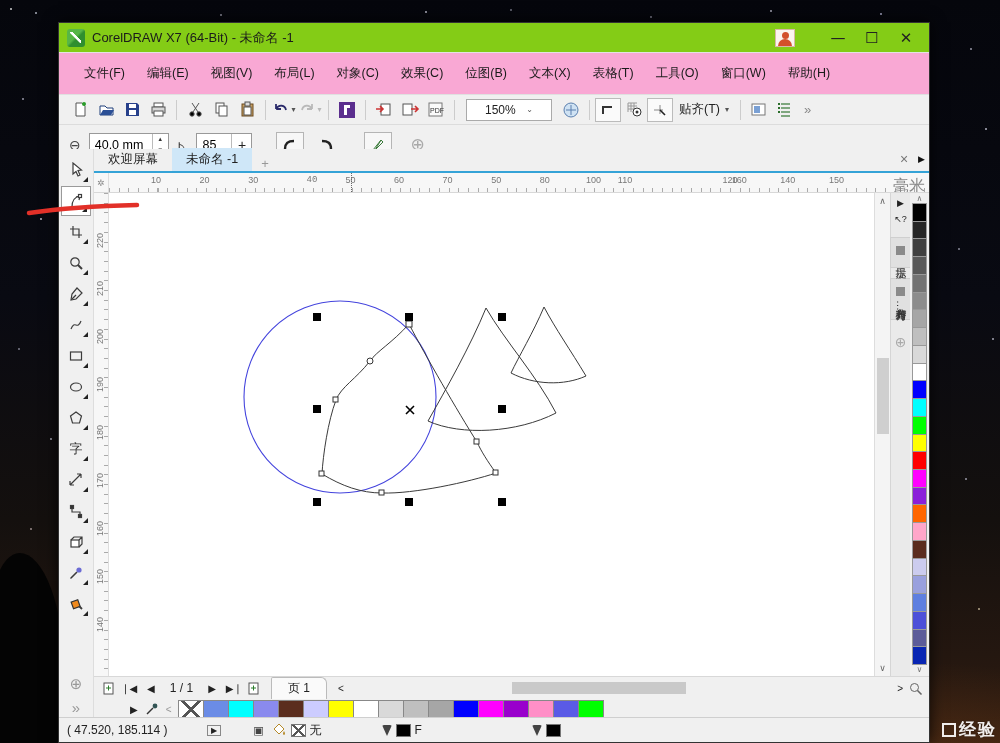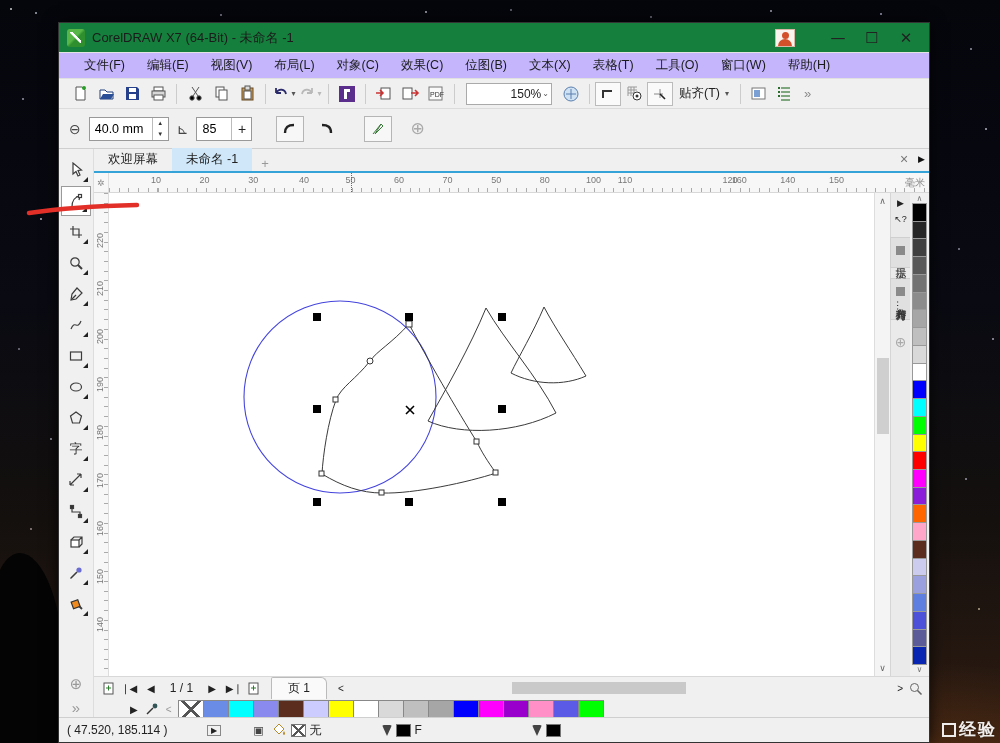--- a/index.html
+++ b/index.html
@@ -22,43 +22,43 @@
     border-radius:45% 60% 30% 20%; box-shadow:18px 60px 30px rgba(0,0,0,.9); }
   #watermark { position:absolute; right:3px; bottom:2px; color:#fff; opacity:.92; text-align:right;
     font-weight:bold; font-size:17px; letter-spacing:2px; text-shadow:0 0 2px rgba(0,0,0,.4); }
   #watermark .wm-box { display:inline-block; width:14px; height:14px; border:2px solid #fff; margin-right:3px; vertical-align:-2px; }
   #cloud { position:absolute; left:828px; top:692px; width:70px; height:18px; border-radius:50%;
     background:rgba(255,255,255,.22); box-shadow:-18px 6px 0 -4px rgba(255,255,255,.18); }
 
   
   #win { position:absolute; left:58px; top:22px; width:872px; height:721px; background:#f0f0f0;
     border:1px solid #333; box-shadow:0 0 14px rgba(0,0,0,.8); }
-  .titlebar { height:30px; background:#15803d; display:flex; align-items:center; padding:10px 6px; border-bottom:1px solid #e3e3e3; }
+  .titlebar { height:30px; background:#84cc16; display:flex; align-items:center; padding:10px 6px; border-bottom:1px solid #e3e3e3; }
   .app-logo { width:18px; height:18px; border-radius:3px; margin:0 7px 0 2px;
     background:linear-gradient(135deg,#57b647 45%,#2f8f2f 55%); position:relative; }
   .app-logo:before { content:""; position:absolute; left:3px; top:3px; width:11px; height:11px;
     background:linear-gradient(45deg,transparent 45%,#fff 46%,#fff 60%,transparent 61%); }
   .title-text { font-size:13px; color:#1b1b1b; flex:1; }
   .member-icon { width:20px; height:18px; border:1px solid #d9b7a6; background:#faf4ee; margin-right:26px;
     position:relative; }
   .member-icon:before { content:""; position:absolute; left:6px; top:2px; width:7px; height:7px; border-radius:50%; background:#d3502a; }
   .member-icon:after { content:""; position:absolute; left:2px; top:9px; width:14px; height:7px; border-radius:7px 7px 0 0; background:#d3502a; }
   .win-btn { width:34px; height:24px; display:flex; align-items:center; justify-content:center;
     font-size:15px; color:#222; font-family:"DejaVu Sans",sans-serif; cursor:default; }
-  .menubar { height:26px; background:#c4b5fd; display:flex; align-items:center; padding-left:14px; border-bottom:1px solid #e0e0e0; }
+  .menubar { height:42px; background:#f9a8d4; display:flex; align-items:center; padding-left:14px; border-bottom:1px solid #e0e0e0; }
   .menu-item { padding:4px 11px; font-size:12.5px; color:#1b1b1b; }
 
   
   .toolbar { height:30px; background:#f0f0f0; display:flex; align-items:center; padding:0 8px; border-bottom:1px solid #dcdcdc; }
   .tb-btn { width:26px; height:24px; display:flex; align-items:center; justify-content:center; }
   .tb-sep { width:1px; height:20px; background:#ccc; margin:0 5px; }
   .dd-arrow { font-size:8px; color:#555; margin-left:1px; }
   .disabled { opacity:.35; }
   .zoom-combo { width:86px; height:22px; background:#fff; border:1px solid #aaa; display:flex; align-items:center;
-    padding:0 2px; font-size:12px; justify-content:flex-end; margin:0 6px; }
+    padding:0 18px; font-size:12px; justify-content:space-between; margin:0 6px; }
   .snap-dd { display:flex; align-items:center; font-size:12.5px; padding:0 6px; gap:4px; }
   .framed { border:1px solid #bbb; background:#fafafa; }
   .chev { color:#888; font-size:13px; margin-left:6px; }
 
   .propbar { height:40px; background:#f0f0f0; display:flex; align-items:center; padding:0 10px; gap:8px; border-bottom:1px solid #cfcfcf; }
   .num-box { display:flex; align-items:stretch; border:1px solid #999; background:#fff; height:24px; }
   .num-box input { border:0; width:62px; font-size:12.5px; padding:0 5px; font-family:inherit; outline:none; }
   .num-box input.narrow { width:34px; }
   .spin { width:16px; display:flex; flex-direction:column; border-left:1px solid #bbb; }
   .spin span { flex:1; display:flex; align-items:center; justify-content:center; font-size:6px; color:#333; }
@@ -85,21 +85,21 @@
   .tab-right { position:absolute; right:4px; top:2px; display:flex; gap:10px; align-items:center; }
   .tab-right .x { color:#777; font-size:14px; }
   .tab-right .tri { font-size:9px; color:#111; }
 
   .rulerrow { height:20px; display:flex; background:#f7f7f7; border-bottom:1px solid #d8d8d8; }
   .ruler-corner { width:15px; border-right:1px solid #ddd; font-size:9px; color:#888; text-align:center; line-height:20px; }
   .hruler { flex:1; position:relative; overflow:hidden;
     background:repeating-linear-gradient(90deg,#aaa 0 1px,transparent 1px 9.7px);
     background-position:0 bottom; background-size:100% 4px; background-repeat:repeat-x; }
   .hruler .lbl { position:absolute; top:2px; font-size:9px; color:#777; transform:translateX(-50%); }
-  .hruler .unit { position:absolute; right:4px; top:3px; font-size:10px; color:#888; }
+  .hruler .unit { position:absolute; right:4px; top:3px; font-size:16px; color:#888; }
   .hruler .marker { position:absolute; left:242px; top:0; height:100%; border-left:1px dotted #666; }
 
   .mainrow { flex:1; display:flex; position:relative; }
   .vruler { width:15px; background:#f7f7f7; border-right:1px solid #ddd; position:relative;
     background-image:repeating-linear-gradient(180deg,#aaa 0 1px,transparent 1px 9.7px);
     background-size:4px 100%; background-repeat:repeat-y; background-position:right 0; }
   .vruler .lbl { position:absolute; left:1px; font-size:9px; color:#777; writing-mode:vertical-rl; transform:rotate(180deg); }
   #canvas { flex:1; background:#fff; position:relative; }
   .vscroll { width:16px; background:#f4f4f4; border-left:1px solid #ddd; display:flex; flex-direction:column; align-items:center; }
   .vscroll .arr { height:16px; line-height:16px; font-size:9px; color:#666; }
@@ -458,21 +458,21 @@
       </div>
 
       <div class="rulerrow">
         <div class="ruler-corner">✲</div>
         <div class="hruler">
           <div style="position:absolute;inset:0;">
 
           <span class="lbl" style="position: absolute; left: 47px;">10</span>
               <span class="lbl" style="position: absolute; left: 95.6px;">20</span>
               <span class="lbl" style="position: absolute; left: 144.2px;">30</span>
-              <span class="lbl" style="position: absolute; left: 195px;">40</span>
+              <span class="lbl" style="position: absolute; left: 203px; font-family: Liberation Mono, monospace;">40</span>
               <span class="lbl" style="position: absolute; left: 241.4px;">50</span>
               <span class="lbl" style="position: absolute; left: 290px;">60</span>
               <span class="lbl" style="position: absolute; left: 338.6px;">70</span>
               <span class="lbl" style="position: absolute; left: 387.2px;">50</span>
               <span class="lbl" style="position: absolute; left: 435.8px;">80</span>
               <span class="lbl" style="position: absolute; left: 484.4px;">100</span>
               <span class="lbl" style="position: absolute; left: 516px;">110</span>
               <span class="lbl" style="position: absolute; left: 591px; margin-left: 30px;">120</span>
               <span class="lbl" style="position: absolute; left: 630.2px;">160</span>
               <span class="lbl" style="position: absolute; left: 678.8px;">140</span>

